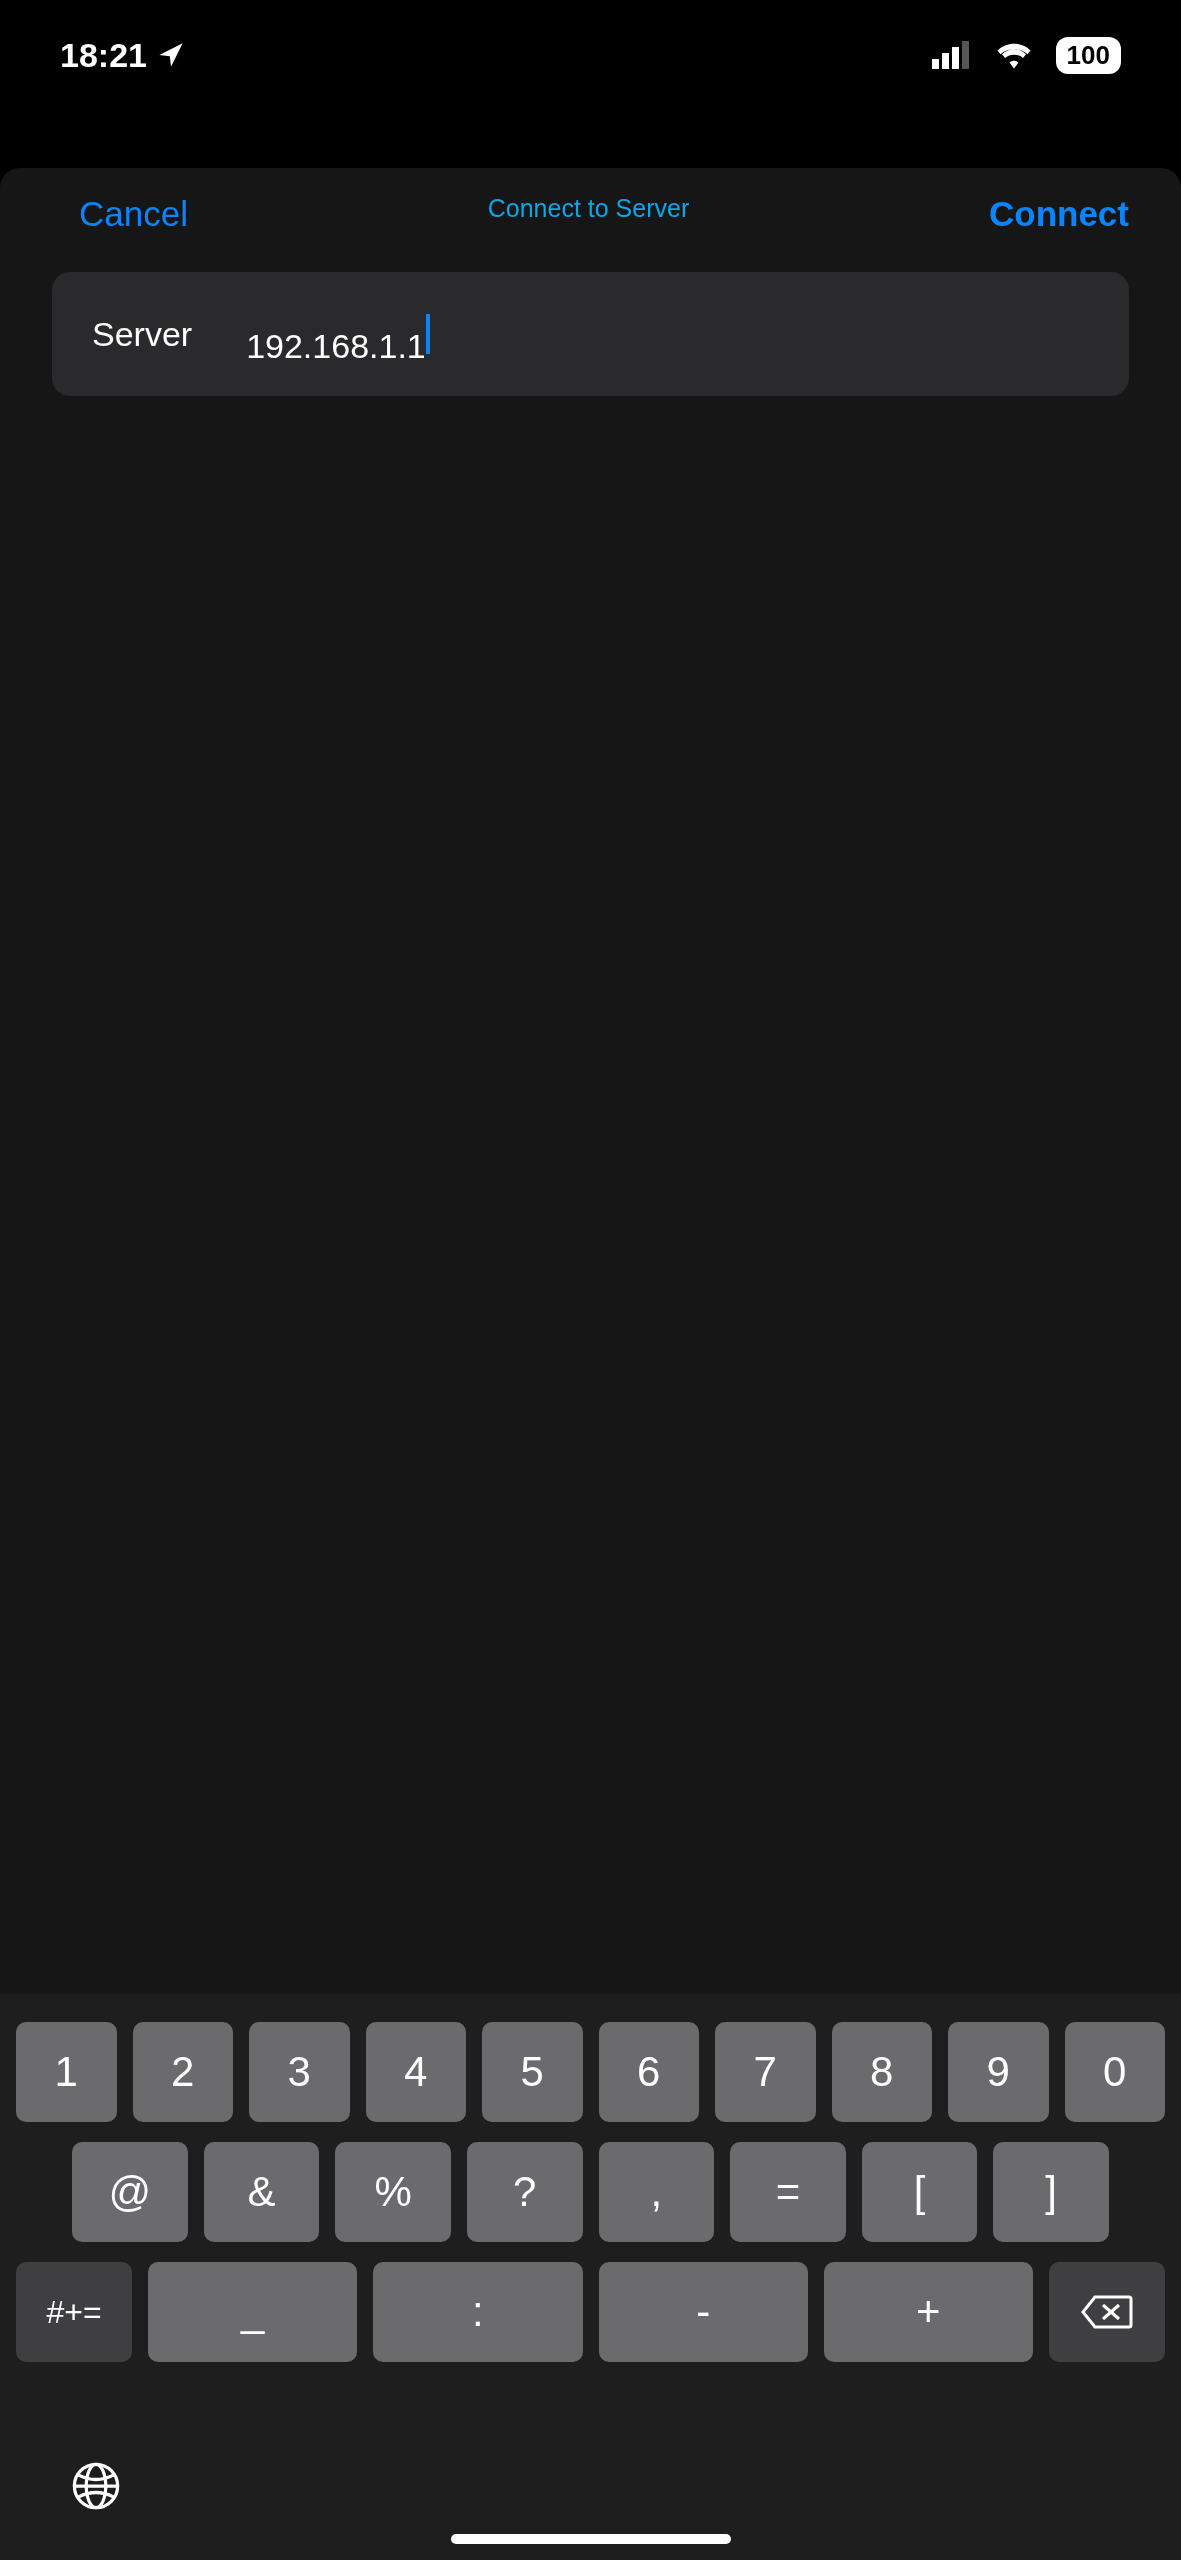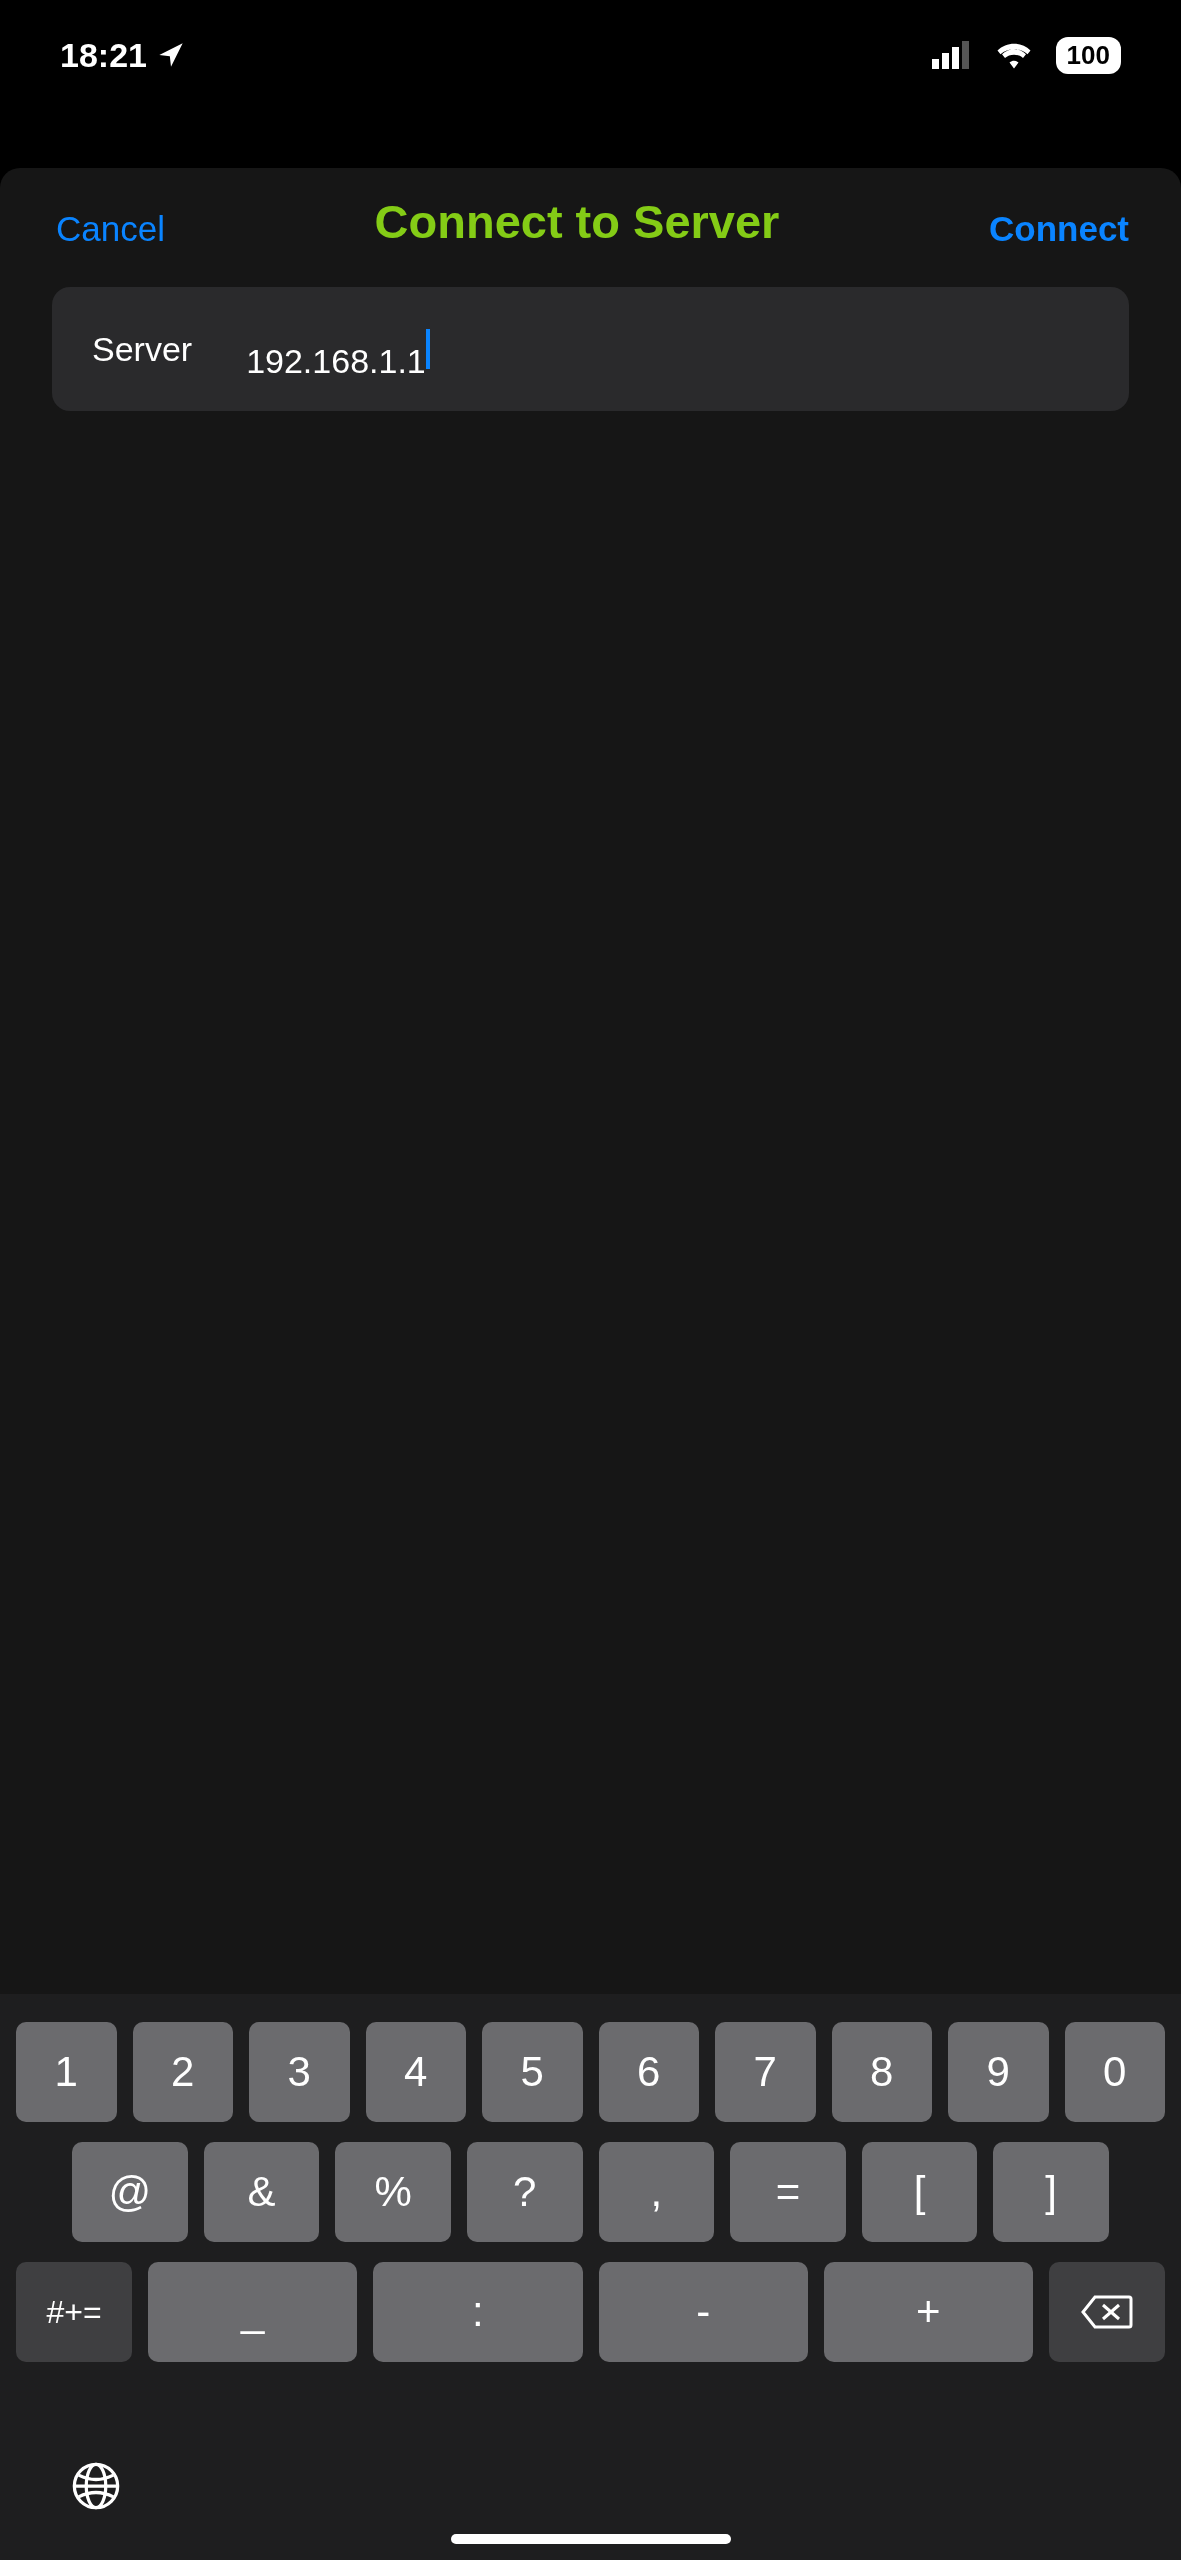--- a/index.html
+++ b/index.html
@@ -6,22 +6,22 @@
 html, body { width: 1181px; height: 2560px; background: #000; color: #fff; overflow: hidden; }
 
 .status-bar { height: 110px; display: flex; align-items: center; justify-content: space-between; padding: 0 60px; }
 .status-left { display: flex; align-items: center; gap: 10px; font-size: 34px; font-weight: 600; }
 .status-right { display: flex; align-items: center; gap: 24px; }
 .location-arrow { width: 28px; height: 28px; }
 .battery-pill { background: #fff; color: #000; border-radius: 12px; padding: 3px 11px; font-size: 26px; font-weight: 700; }
 
 .sheet { position: absolute; top: 168px; left: 0; right: 0; bottom: 0; border-radius: 20px 20px 0 0; background: #161616; }
 
-.nav-bar { display: flex; align-items: flex-end; justify-content: space-between; padding: 26px 52px 38px 56px; }
-.nav-title { font-size: 47px; font-weight: 700; color: #84cc16; }
+.nav-bar { display: flex; align-items: flex-start; justify-content: space-between; padding: 26px 52px 38px 79px; }
+.nav-title { font-size: 25px; font-weight: 400; color: #0ea5e9; }
 .nav-button { font-size: 35px; color: #0a84ff; background: none; border: none; cursor: pointer; }
 .nav-button.bold { font-weight: 600; }
 
 .field-row { margin: 0 52px; background: #2a2a2c; border-radius: 18px; padding: 30px 40px; display: flex; align-items: center; gap: 54px; }
 .field-label { font-size: 34px; color: #fff; }
 .field-input { flex: 1; background: transparent; border: none; outline: none; color: #fff; font-size: 34px; margin-top: 25px; }
 .cursor { display: inline-block; width: 4px; height: 40px; background: #0a84ff; vertical-align: middle; animation: blink 1s infinite; }
 @keyframes blink { 50% { opacity: 0; } }
 .input-wrap { display: flex; align-items: center; }
 

